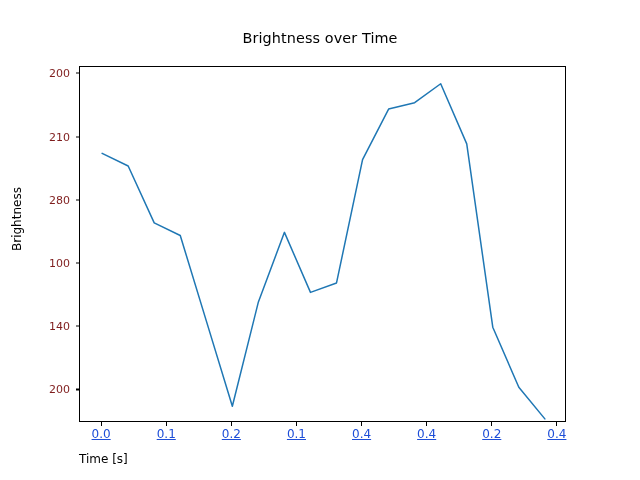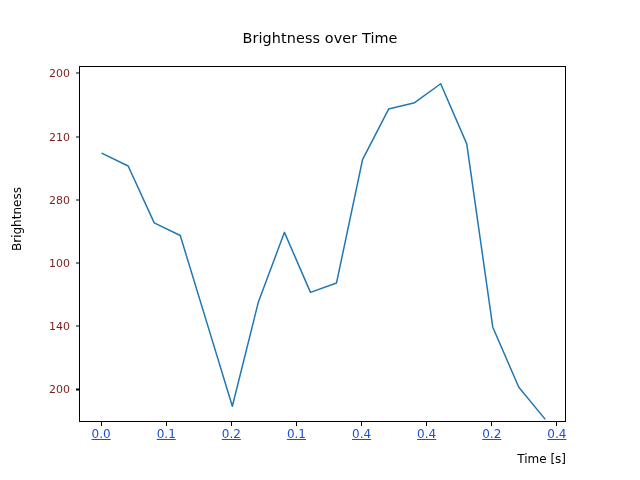--- a/index.html
+++ b/index.html
@@ -94,21 +94,21 @@
     left: -0.55px;
     width: 1.1px;
     height: 3.5px;
     background: #000000;
   }
   #xlabel {
     position: absolute;
     left: 79px;
     width: 487px;
     top: 452px;
-    text-align: right;
+    text-align: left;
     font-size: 12px;
     color: #000000;
   }
   #ylabel {
     position: absolute;
     left: 10px;
     top: 244px;
     transform-origin: left top;
     transform: rotate(-90deg);
     font-size: 12px;

